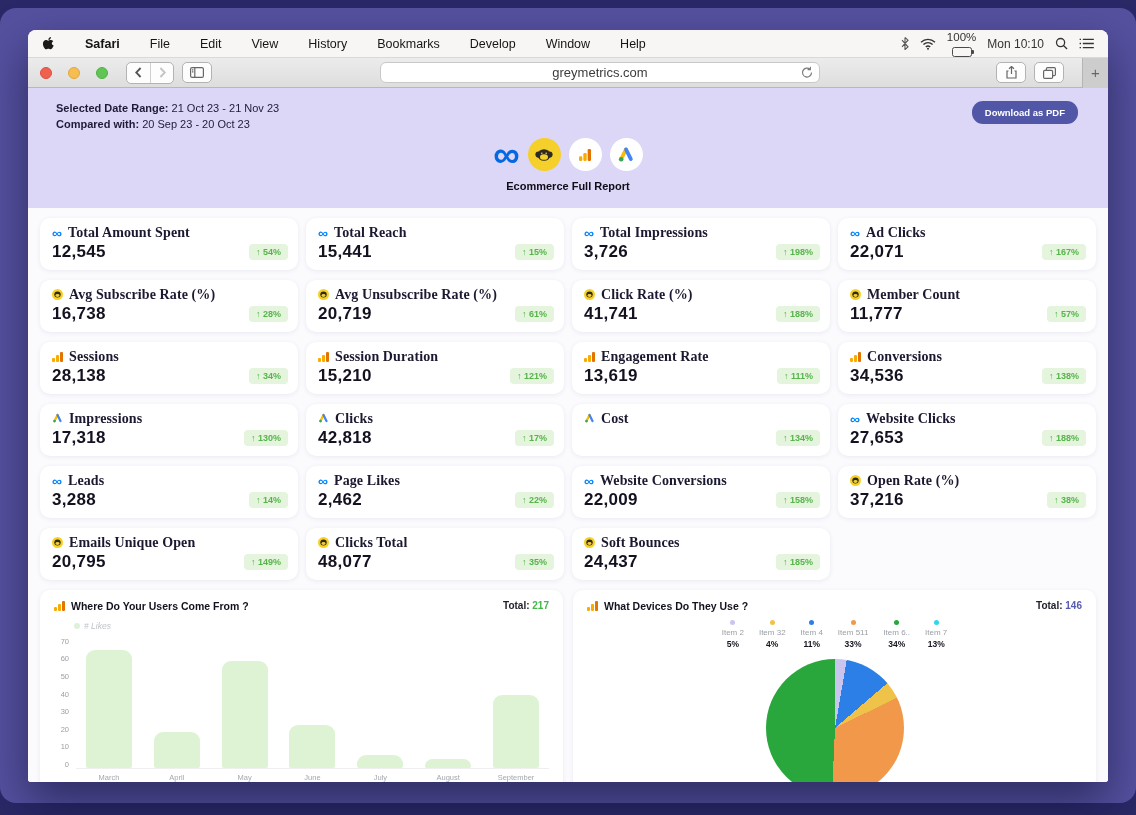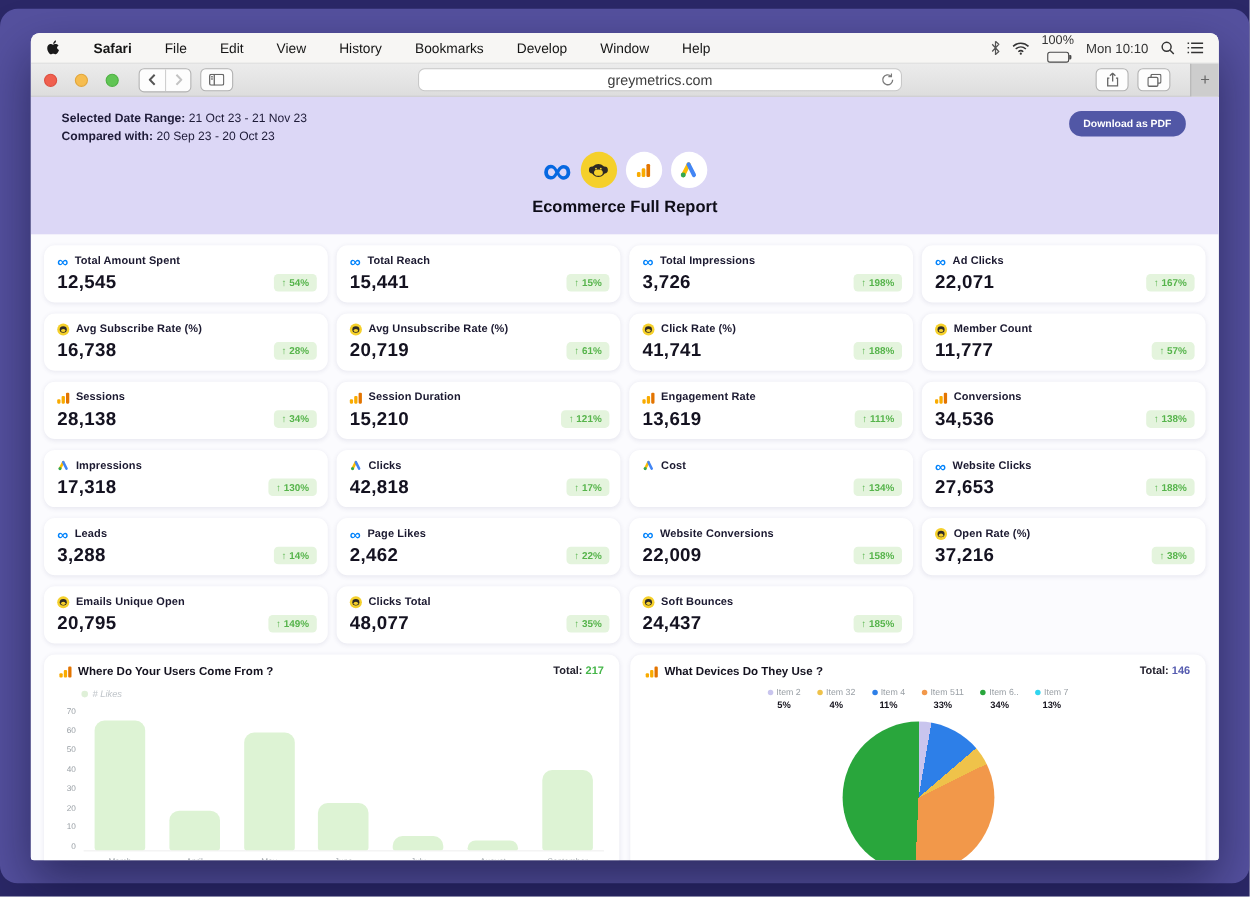--- a/index.html
+++ b/index.html
@@ -69,28 +69,28 @@
   .download-btn {
     position:absolute; right:30px; top:13px; background:#5157a6; color:#fff; border:none;
     font-size:9.5px; font-weight:bold; padding:6px 13px; border-radius:11px; cursor:pointer;
     font-family:"Liberation Sans", sans-serif;
   }
   .logos { display:flex; align-items:center; justify-content:center; gap:8px; margin-top:4px; height:36px; }
   .logo-circle { width:33px; height:33px; border-radius:50%; display:flex; align-items:center; justify-content:center; }
   .logo-meta { color:#0668E1; font-size:37px; font-weight:bold; line-height:0; }
   .logo-mc { background:#f5d02b; }
   .logo-ga, .logo-ads { background:#ffffff; }
-  .report-title { text-align:center; font-weight:bold; font-size:15px; color:#0e0d18; margin-top:7px; }
+  .report-title { text-align:center; font-weight:bold; font-size:11px; color:#0e0d18; margin-top:7px; }
 
   
   .metrics-grid { display:grid; grid-template-columns:repeat(4,1fr); gap:10px 8px; padding:10px 12px 10px; }
   .metric-card { background:#fff; border-radius:10px; height:52px; padding:9px 12px; position:relative;
     box-shadow:0 1px 4px rgba(70,70,120,.10); }
   .m-top { display:flex; align-items:center; gap:6px; height:12px; }
-  .m-label { font-size:10px; font-weight:bold; color:#1b1930; letter-spacing:.1px; }
+  .m-label { font-size:14px; font-weight:bold; color:#1b1930; letter-spacing:.1px;font-family:Liberation Serif, serif; }
   .m-value { font-size:17px; font-weight:bold; color:#141220; margin-top:3px; letter-spacing:.3px; }
   .m-badge { position:absolute; right:10px; bottom:10px; background:#e4f4dd; color:#56b44b;
     font-size:9px; font-weight:bold; padding:3px 7px; border-radius:4px; }
 
   
   .mi { display:inline-flex; align-items:center; justify-content:center; line-height:0; }
   .mi-meta { color:#0082fb; font-weight:bold; font-size:14px; }
   .mi-mc { width:11px; height:11px; border-radius:50%; background:#f5d02b; overflow:hidden; }
   .ga-bars { display:flex; align-items:flex-end; gap:1px; height:10px; }
   .ga-bars i { display:block; width:3px; border-radius:1px; }
@@ -112,21 +112,21 @@
     font-size:7.5px; color:#9aa0a6; text-align:right; padding-right:3px; }
   .bars-wrap { flex:1; }
   .bars { height:132px; display:flex; align-items:flex-end; justify-content:space-between;
     padding:0 10px; border-bottom:1px solid #efefef; }
   .bar { width:46px; background:#ddf3d4; border-radius:9px 9px 2px 2px; }
   .xlabels { display:flex; justify-content:space-between; padding:0 10px; margin-top:4px; }
   .xlabel { width:46px; text-align:center; font-size:7.5px; color:#a3a8ae; }
 
   .pie-legend { display:flex; justify-content:center; gap:15px; margin-top:8px; }
   .pl-item { text-align:center; }
-  .pl-top { display:flex; align-items:center; gap:3px; font-size:8px; color:#9aa0a6; }
+  .pl-top { display:flex; align-items:center; gap:3px; font-size:8px; color:#9aa0a6;flex-direction:column; }
   .pl-dot { width:5px; height:5px; border-radius:50%; }
   .pl-pct { font-size:8.5px; font-weight:bold; color:#17151f; margin-top:2px; }
   .pie { width:138px; height:138px; border-radius:50%; margin:10px auto 0; }
 
   svg { display:block; }
 </style>
 </head>
 <body>
 
 <div class="desktop"></div>

